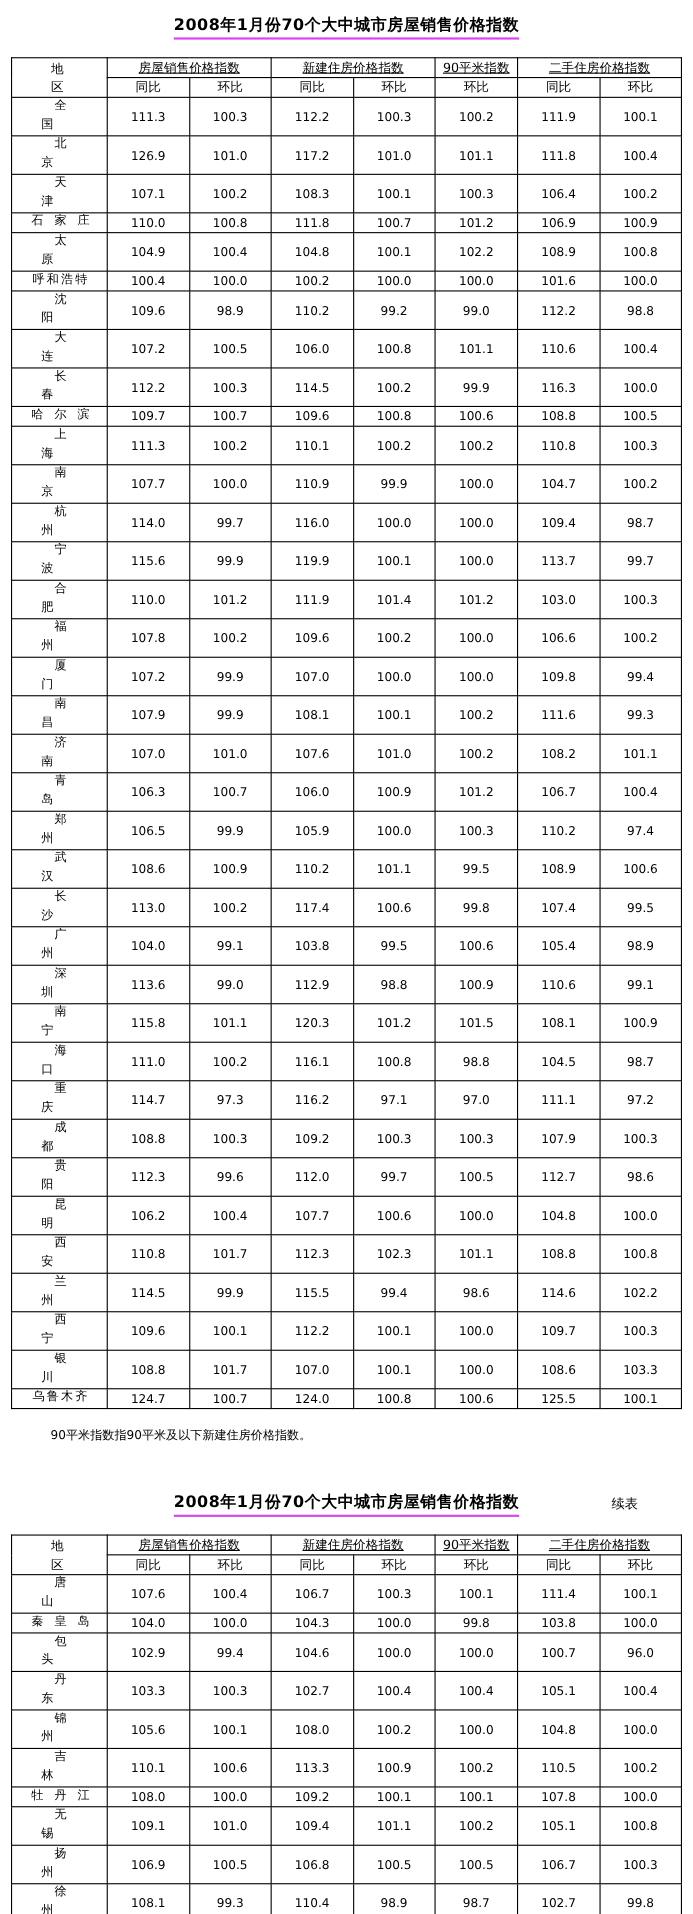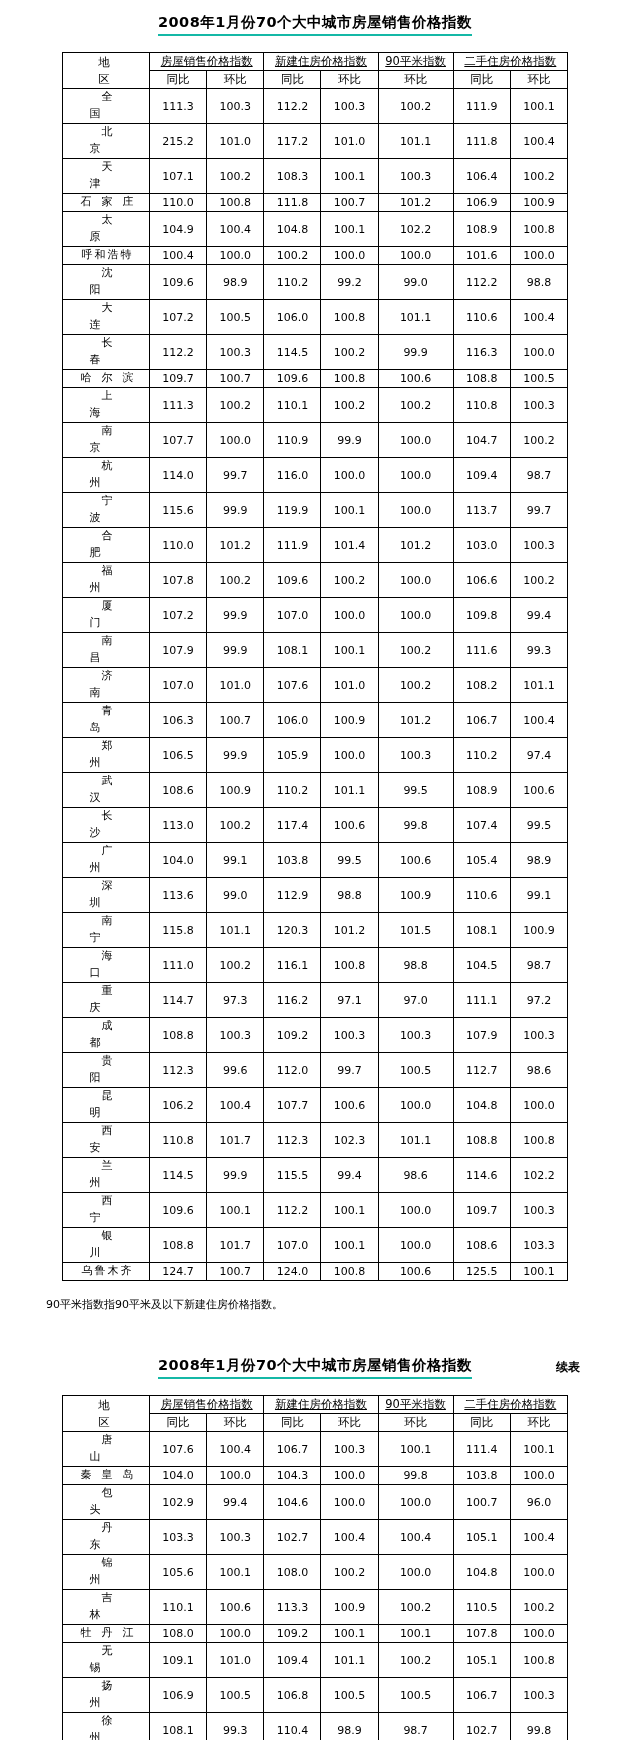--- a/index.html
+++ b/index.html
@@ -21,33 +21,33 @@
   .title-row {
     text-align: center;
     position: relative;
     margin: 6px 0 8px 0;
   }
   .title {
     font-size: 14.5px;
     font-weight: bold;
     letter-spacing: 0.5px;
     display: inline-block;
-    border-bottom: 2px solid #14b8a6;
+    border-bottom: 2px solid #d946ef;
     padding-bottom: 2px;
   }
   .cont-label {
     position: absolute;
     right: 40px;
     bottom: 3px;
     font-size: 12px;
-    font-weight: bold;
+    font-weight: normal;
   }
   table.idx {
     border-collapse: collapse;
-    width: 506px;
+    width: 610px;
     margin: 16px auto;
     table-layout: fixed;
   }
   table.idx td, table.idx th {
     border: 1px solid #000;
     font-size: 11px;
     text-align: center;
     padding: 0;
     height: 17px;
     line-height: 17px;
@@ -141,21 +141,21 @@
           <td class="col-v">111.3</td>
           <td class="col-v">100.3</td>
           <td class="col-v">112.2</td>
           <td class="col-v">100.3</td>
           <td class="col-90">100.2</td>
           <td class="col-v">111.9</td>
           <td class="col-v">100.1</td>
         </tr>
         <tr>
           <td class="region"><span class="region-2">北京</span></td>
-          <td class="col-v">215.2</td>
+          <td class="col-v">126.9</td>
           <td class="col-v">101.0</td>
           <td class="col-v">117.2</td>
           <td class="col-v">101.0</td>
           <td class="col-90">101.1</td>
           <td class="col-v">111.8</td>
           <td class="col-v">100.4</td>
         </tr>
         <tr>
           <td class="region"><span class="region-2">天津</span></td>
           <td class="col-v">107.1</td>

